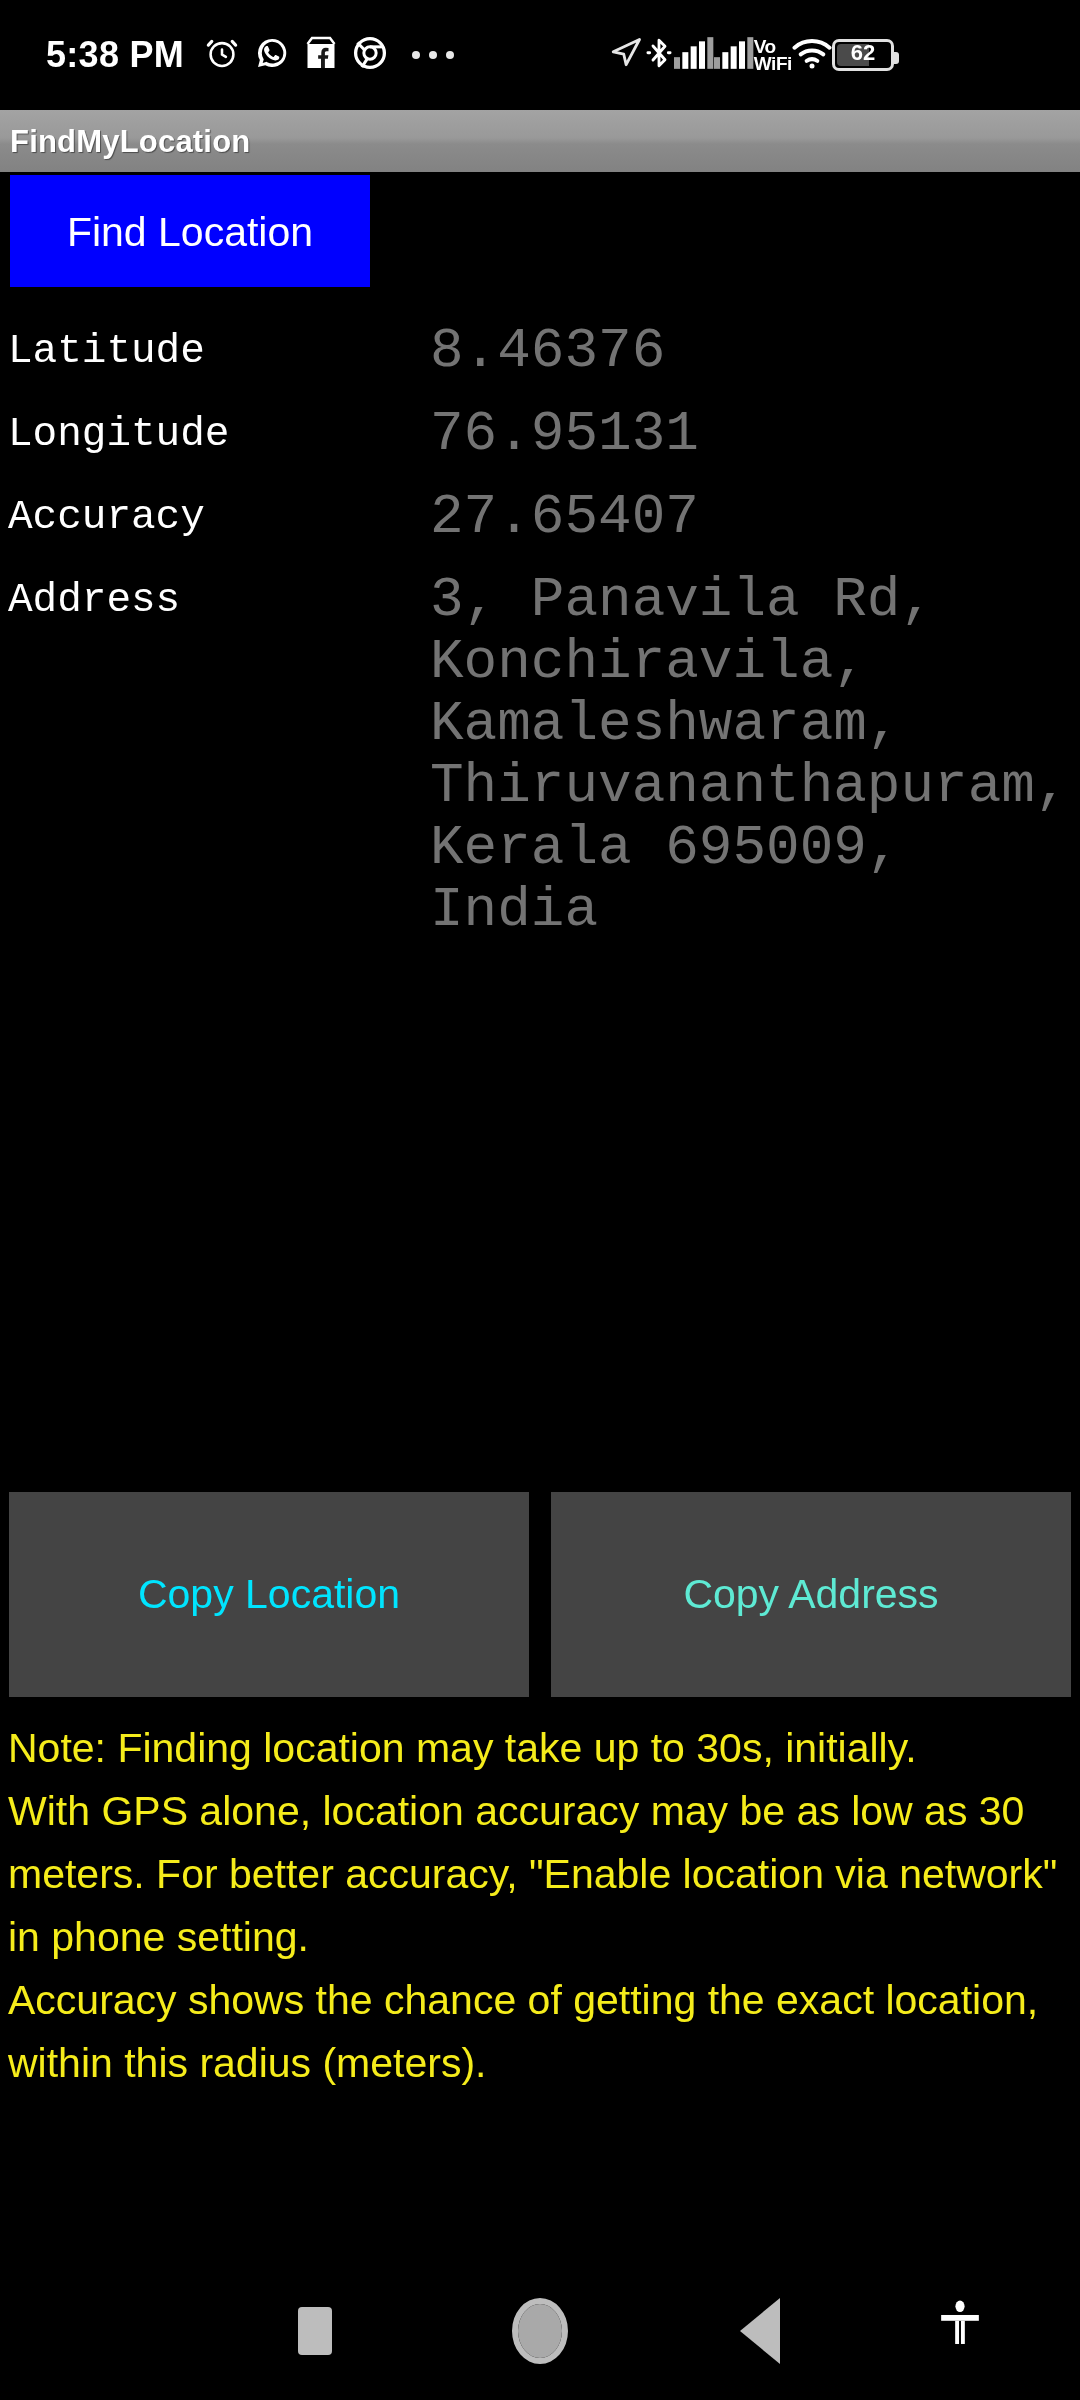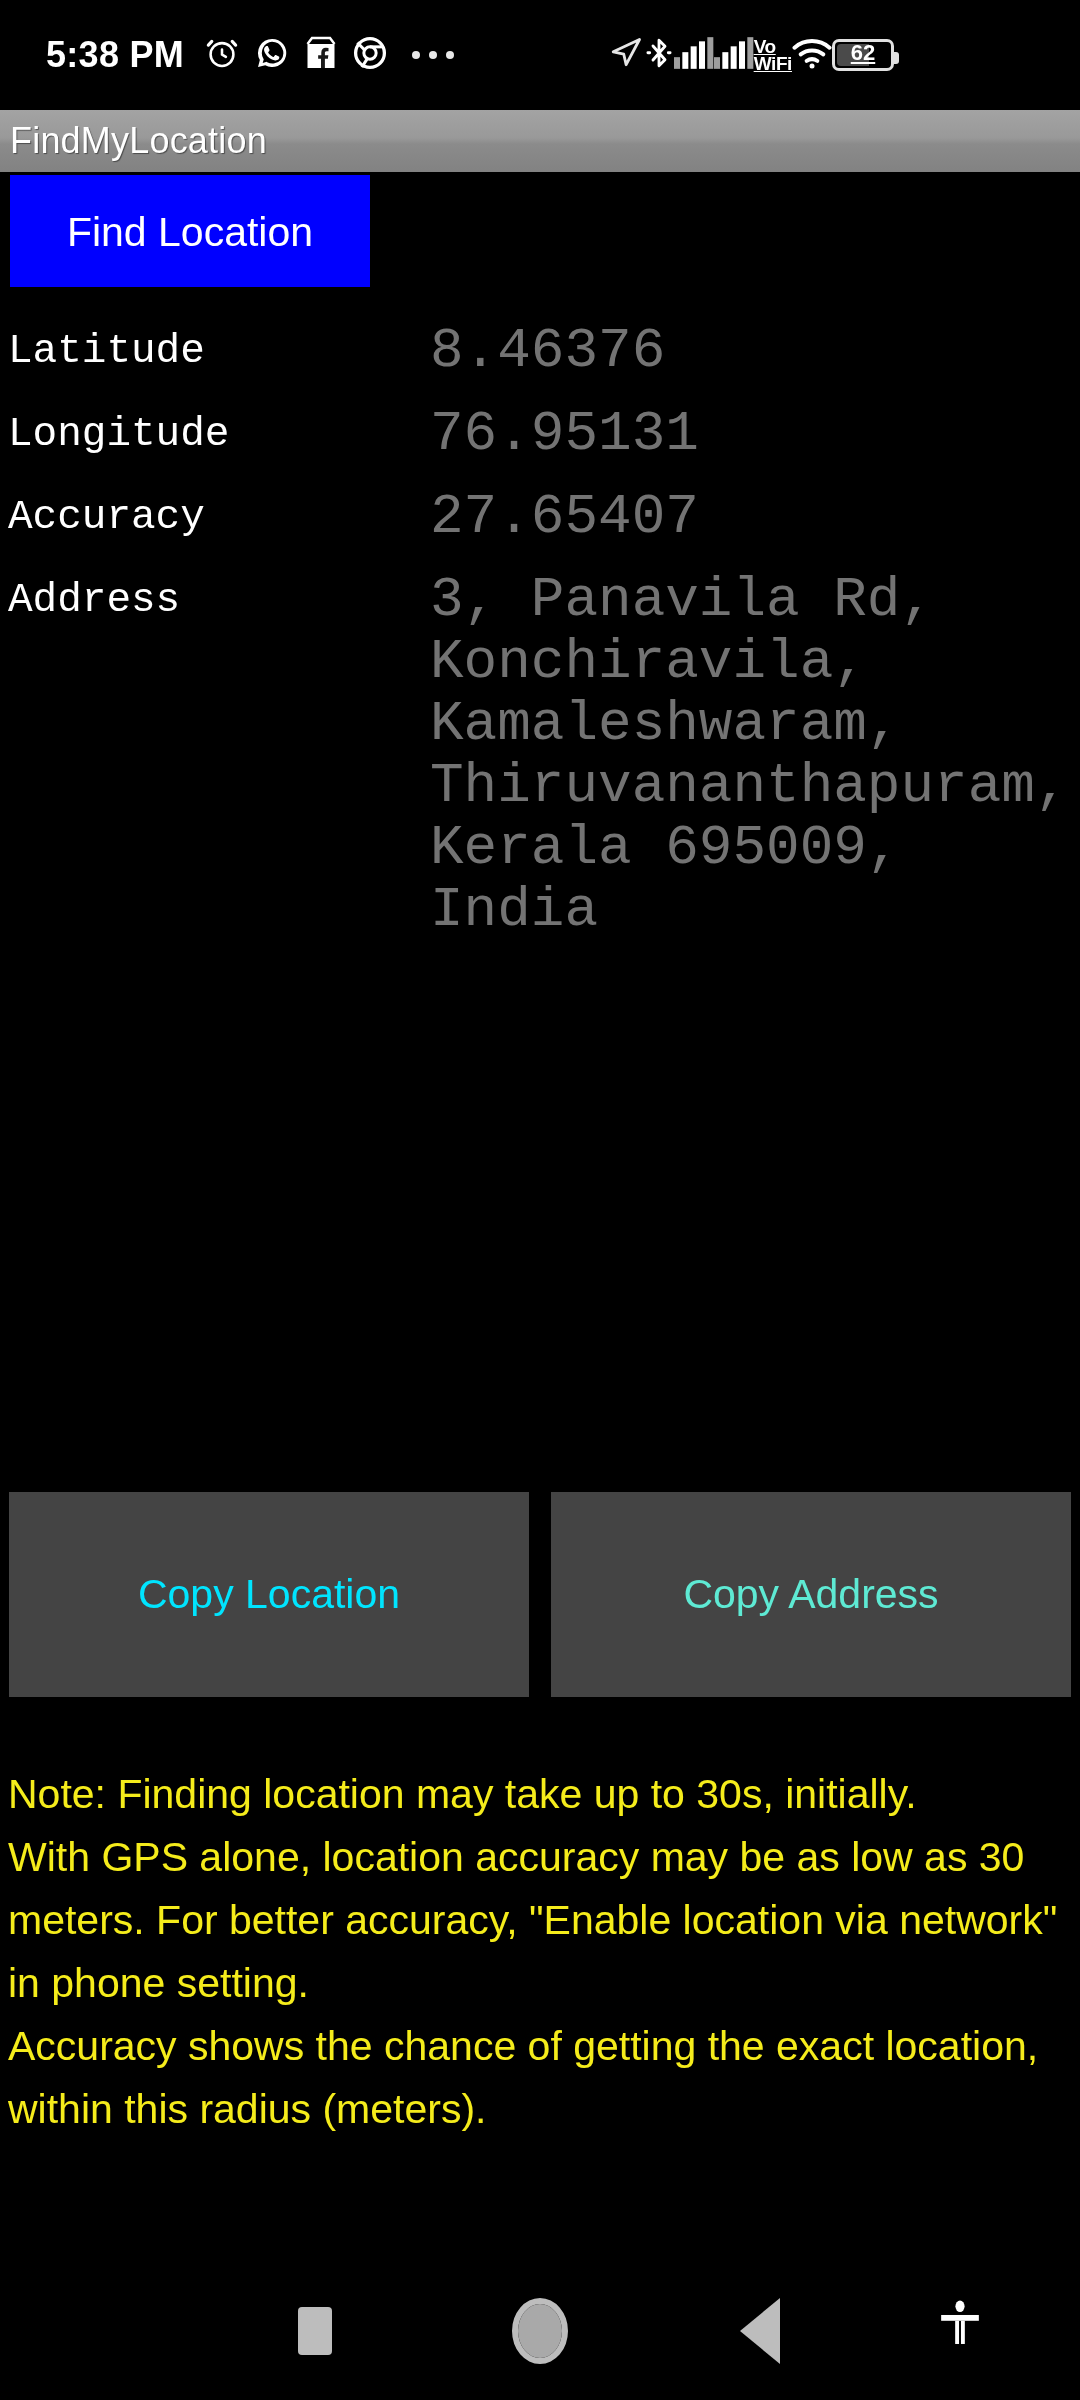--- a/index.html
+++ b/index.html
@@ -39,21 +39,20 @@
     color: #ffffff;
     letter-spacing: 0.3px;
     line-height: 1;
     margin-right: 6px;
   }
   .sb-right {
     margin-left: auto;
     display: flex;
     align-items: center;
     gap: 0;
-    text-decoration: underline;
   }
   .sb-icon { display: block; }
   .sb-dots {
     display: flex;
     align-items: center;
     gap: 9px;
     margin-left: 10px;
   }
   .sb-dots i {
     width: 8px; height: 8px;
@@ -110,22 +109,22 @@
     top: 110px; left: 0;
     width: 1080px;
     height: 62px;
     background: linear-gradient(to bottom, #a3a3a3 0%, #999999 45%, #8b8b8b 55%, #828282 100%);
     display: flex;
     align-items: center;
     box-sizing: border-box;
     padding-left: 10px;
   }
   .title-text {
-    font-size: 36px;
-    font-weight: normal;
+    font-size: 31px;
+    font-weight: bold;
     color: #ffffff;
     letter-spacing: 0.2px;
     text-shadow: 1px 1px 1px rgba(0,0,0,0.45);
     line-height: 1;
   }
 
   
   .content {
     position: absolute;
     top: 172px; left: 0;
@@ -200,21 +199,21 @@
     cursor: pointer;
     text-align: center;
   }
   .copy-btn.loc { color: #00e5ff; }
   .copy-btn.addr { color: #5eead4; }
 
   
   .note {
     position: absolute;
     left: 8px;
-    top: 1591px;
+    top: 1545px;
     width: 1060px;
     font-size: 41px;
     line-height: 63px;
     color: #f5ec1b;
     white-space: pre-line;
   }
 
   
   .nav-bar {
     position: absolute;

